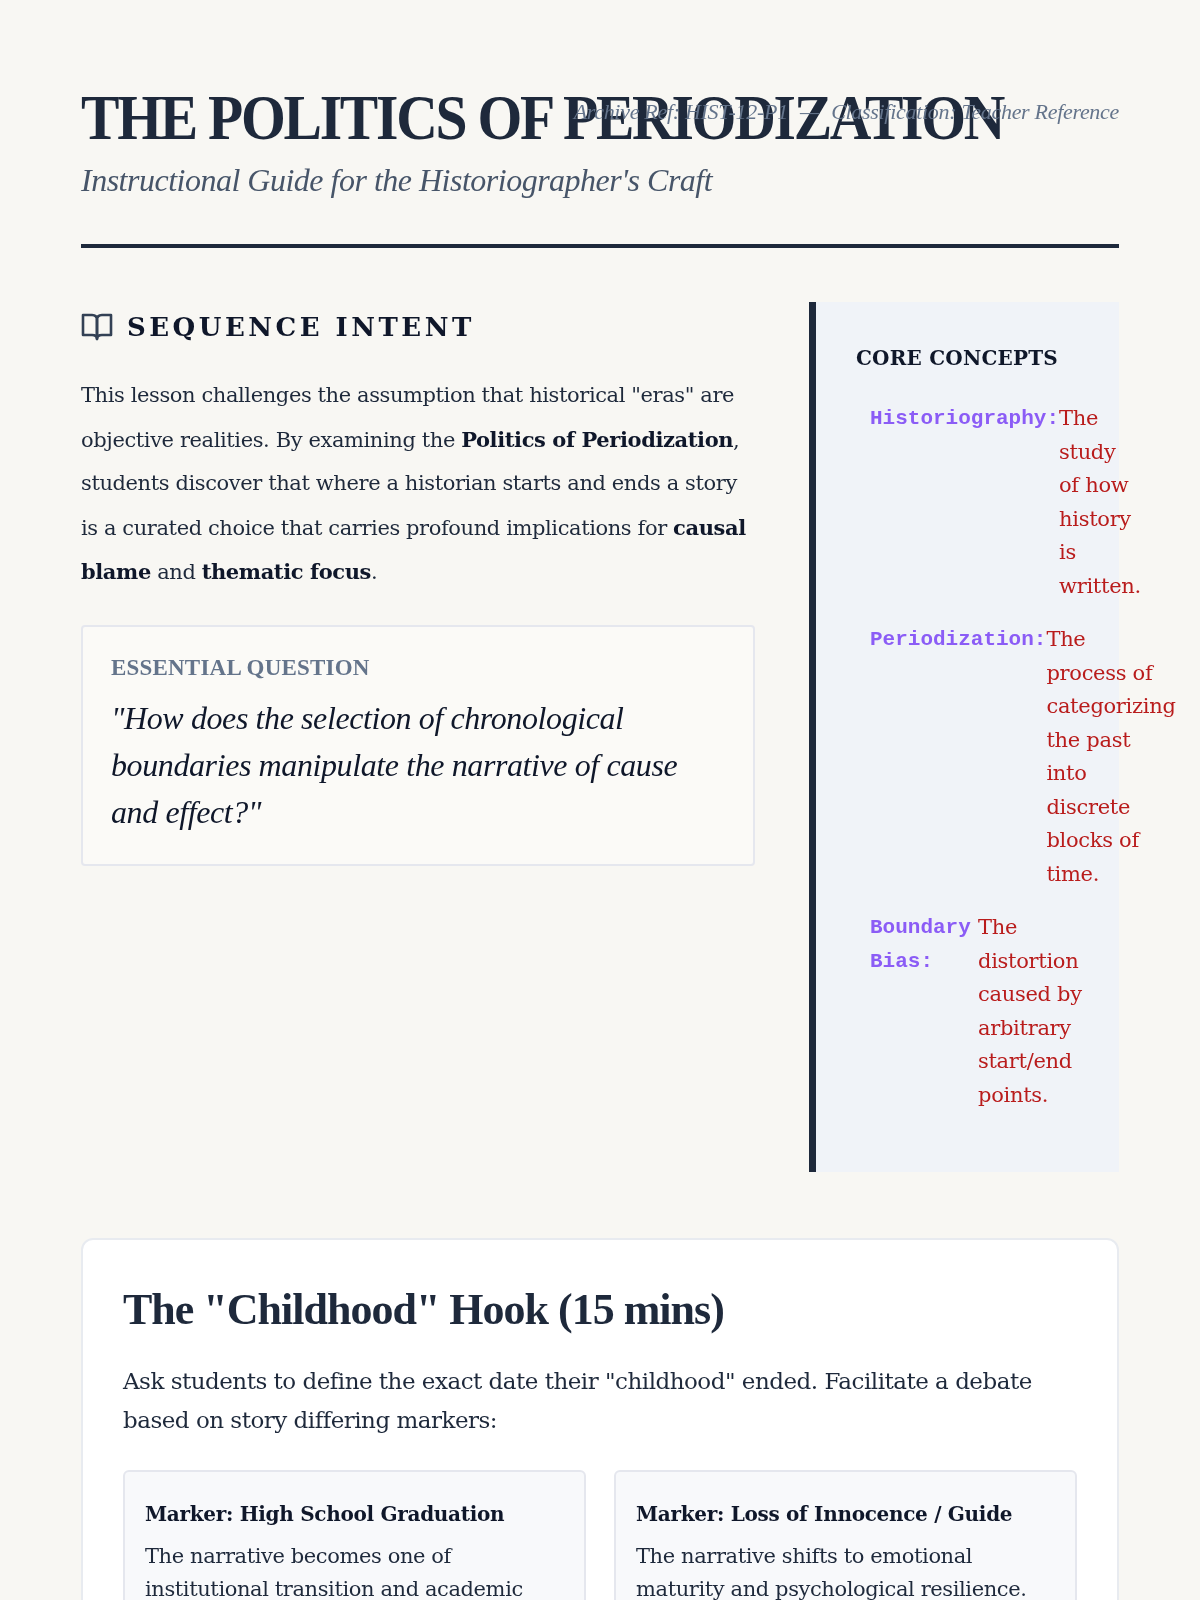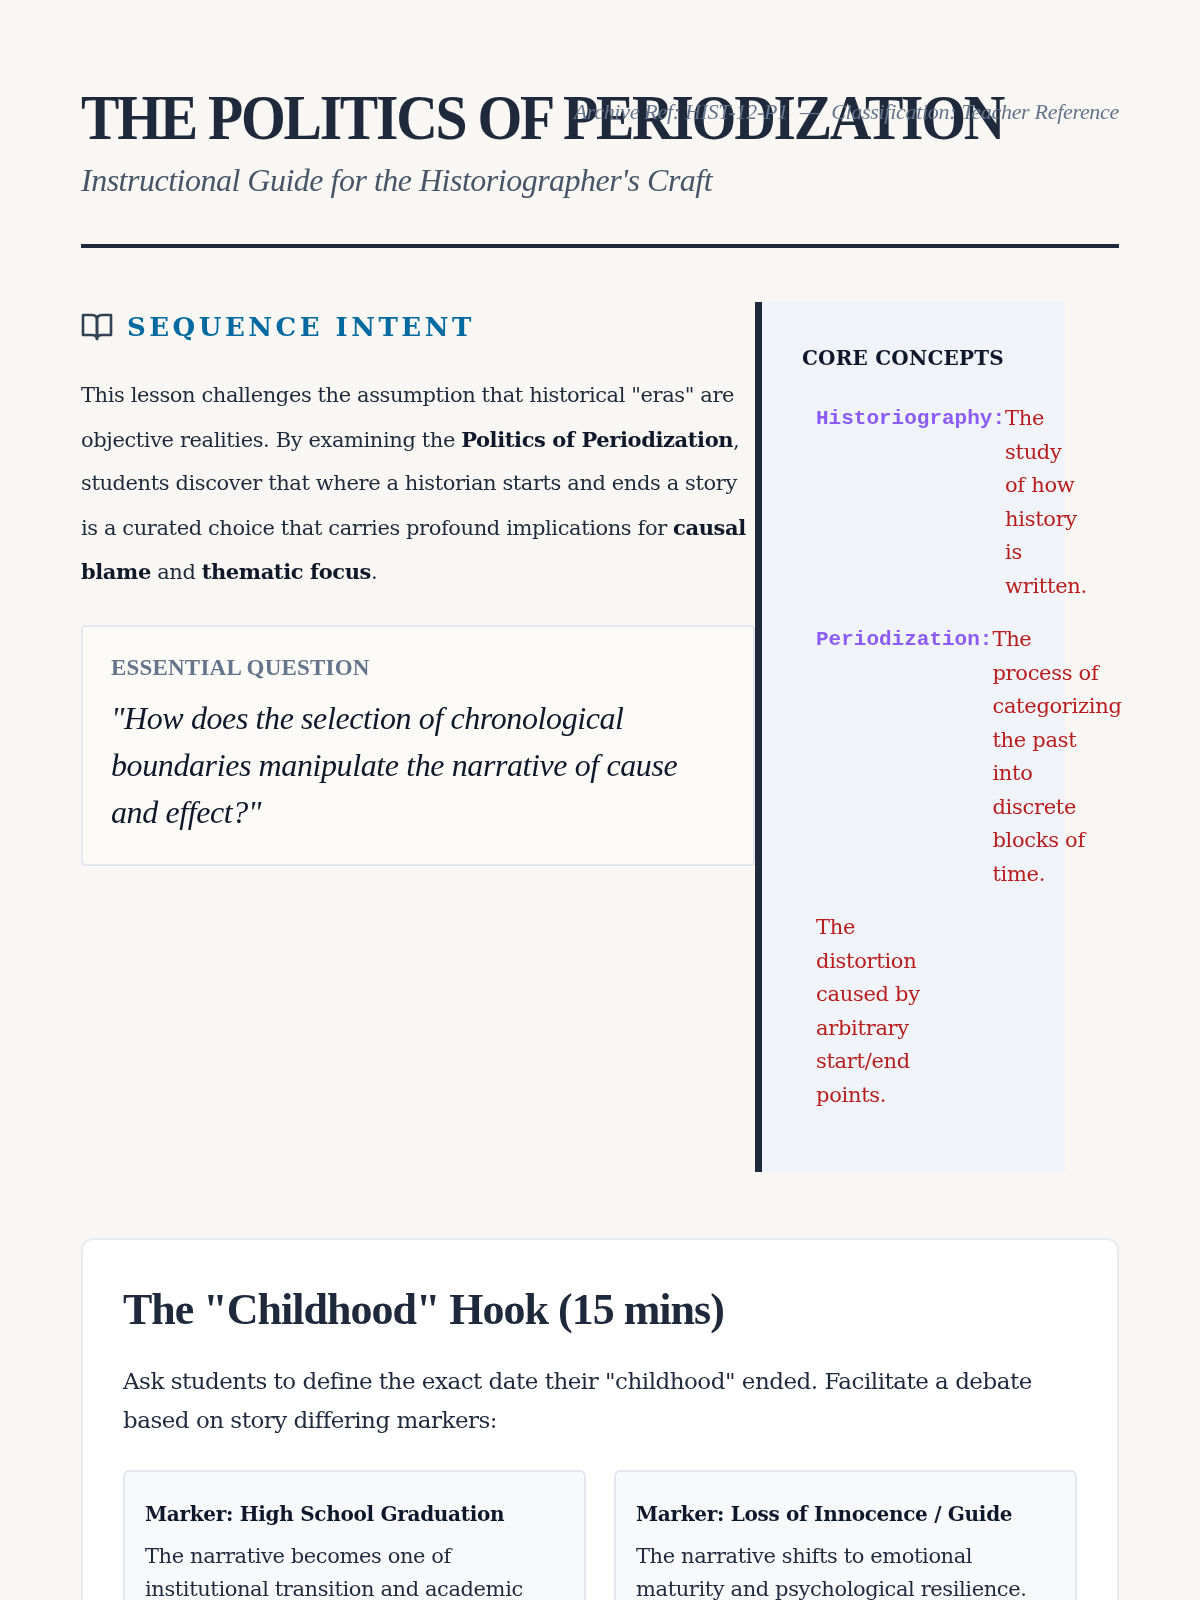--- a/index.html
+++ b/index.html
@@ -44,36 +44,37 @@
       line-height: 40px;
       color: #475569;
       letter-spacing: -0.5px;
     }
     .rule { margin-top: 44px; height: 4px; background: #1e293b; }
 
     
     .cols { display: flex; margin-top: 54px; align-items: flex-start; }
     .main-col { width: 674px; }
     .side-col {
+      margin-left: 54px;
       width: 310px;
       min-height: 852px;
       background: #f0f3f8;
       border-left: 7px solid #1e293b;
       padding: 40px 0 40px 40px;
       overflow: visible;
     }
 
     .section-head { display: flex; align-items: center; height: 50px; }
     .section-head svg { width: 32px; height: 30px; margin-right: 14px; }
     .section-title {
       font-family: "DejaVu Serif", serif;
       font-weight: 700;
       font-size: 26px;
       letter-spacing: 3.5px;
-      color: #0369a1;
+      color: #0f172a;
     }
     .intro {
       margin-top: 22px;
       font-family: "DejaVu Serif", serif;
       font-size: 21px;
       line-height: 43.5px;
       color: #1e293b;
       letter-spacing: -0.4px;
     }
     .intro b { font-weight: 700; color: #0f172a; }
@@ -214,20 +215,21 @@
       <dl class="concepts">
         <div class="concept">
           <dt>Historiography:</dt>
           <dd style="width:82px">The study of how history is written.</dd>
         </div>
         <div class="concept">
           <dt>Periodization:</dt>
           <dd style="width:120px">The process of categorizing the past into discrete blocks of time.</dd>
         </div>
         <div class="concept wrap-term">
+          <dt>Boundary Bias:</dt>
           <dd style="width:112px">The distortion caused by arbitrary start/end points.</dd>
         </div>
       </dl>
     </aside>
   </div>
 
   <section class="hook">
     <h2 class="hook-title">The "Childhood" Hook (15 mins)</h2>
     <p class="hook-desc">Ask students to define the exact date their "childhood" ended. Facilitate a debate based on story differing markers:</p>
     <div class="markers">

